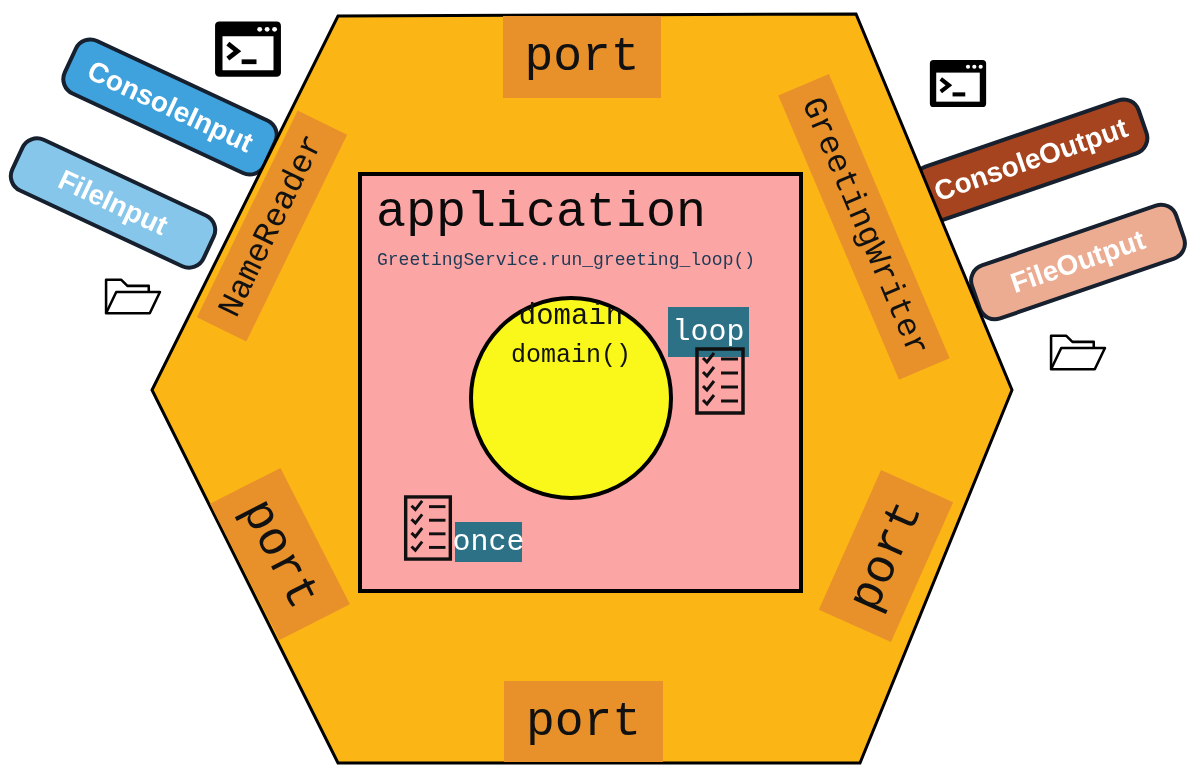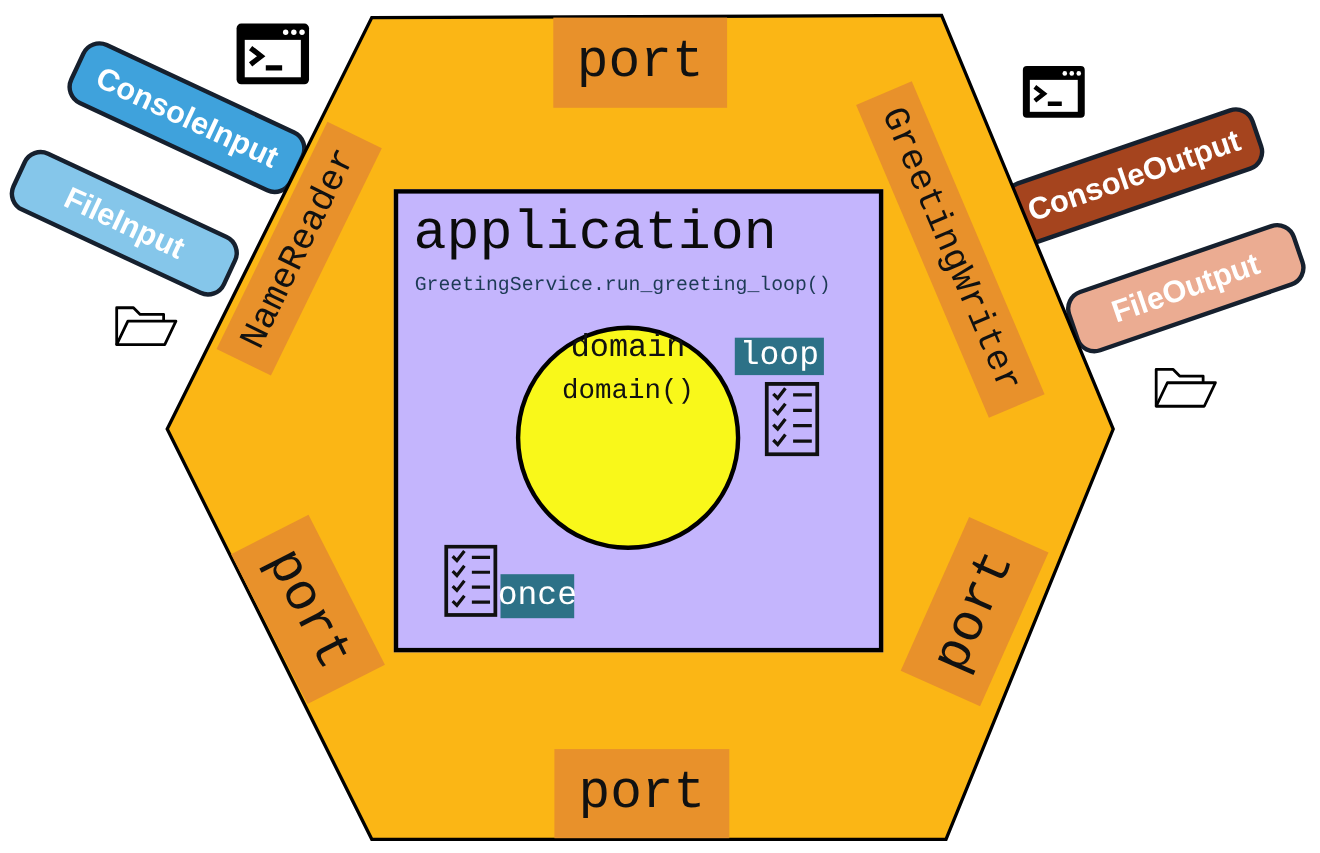--- a/index.html
+++ b/index.html
@@ -42,41 +42,41 @@
     position:absolute;background:#e8912b;color:#111;
     font-size:33px;white-space:nowrap;
     padding:9px 16px;
   }
   .edge-label.name-reader{left:272px;top:226px;transform:translate(-50%,-50%) rotate(-64deg);}
   .edge-label.greeting-writer{left:864px;top:227px;transform:translate(-50%,-50%) rotate(67deg);}
 
   
   .app-box{
     position:absolute;left:358px;top:172px;width:445px;height:421px;
-    background:#c4b5fd;border:4px solid #000;box-sizing:border-box;
+    background:#fca5a5;border:4px solid #000;box-sizing:border-box;
   }
   .app-title{position:absolute;left:14px;top:8px;font-size:50px;color:#0b0b0b;}
   .app-subtitle{position:absolute;left:15px;top:74px;font-size:18px;color:#1d3a55;white-space:nowrap;}
 
   .domain-circle{
     position:absolute;left:107px;top:120px;width:204px;height:204px;
     background:#f9f81a;border:4px solid #000;border-radius:50%;
     box-sizing:border-box;
     display:flex;flex-direction:column;align-items:center;justify-content:flex-start;
     gap:8px;color:#111;
   }
   .domain-name{font-size:29px;}
   .domain-method{font-size:25px;}
 
   .badge{
     position:absolute;background:#2d7187;color:#ffffff;
     display:flex;align-items:center;justify-content:center;
     font-size:30px;
   }
-  .badge.loop{left:306px;top:131px;width:81px;height:34px;}
+  .badge.loop{left:306px;top:131px;width:81px;height:50px;}
   .badge.once{left:93px;top:346px;width:67px;height:40px;}
 
   .checklist{position:absolute;}
   .checklist.loop-icon{left:333px;top:171px;width:50px;height:68px;}
   .checklist.once-icon{left:41px;top:319px;width:50px;height:66px;}
 
   
   .terminal-icon{position:absolute;}
   .terminal-icon.input{left:214px;top:20px;width:68px;height:58px;}
   .terminal-icon.output{left:927px;top:59px;width:62px;height:49px;}

